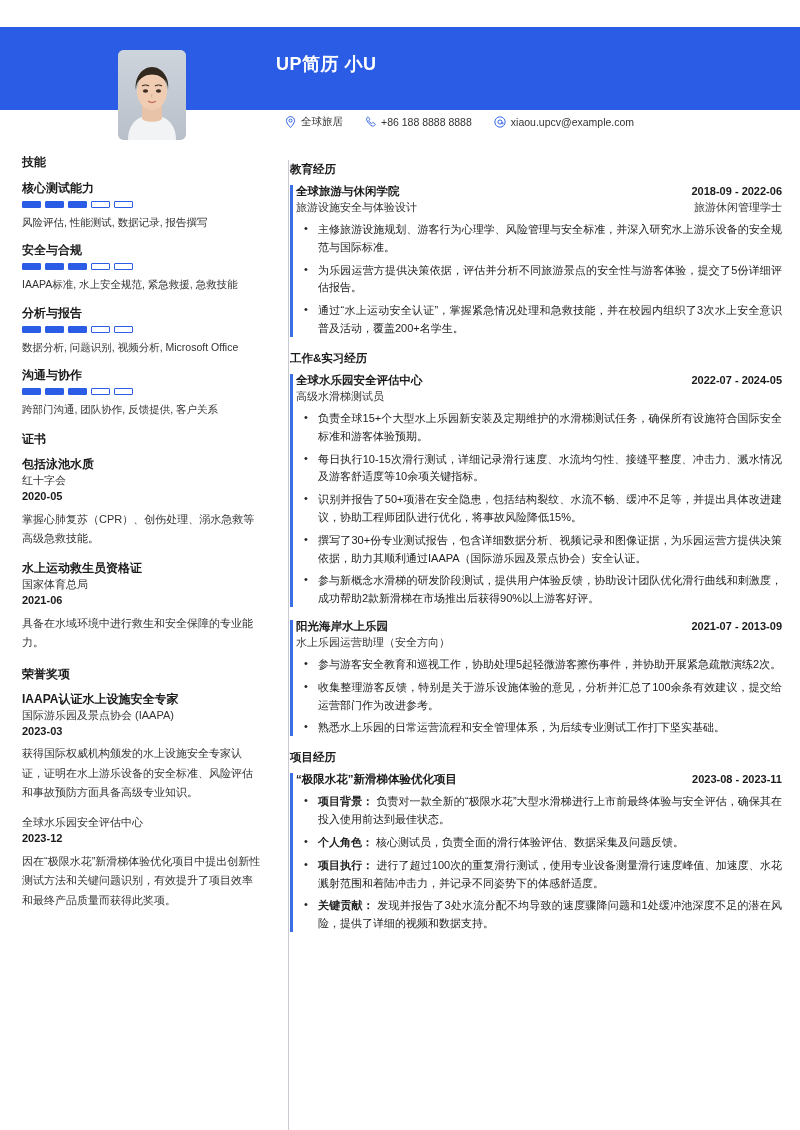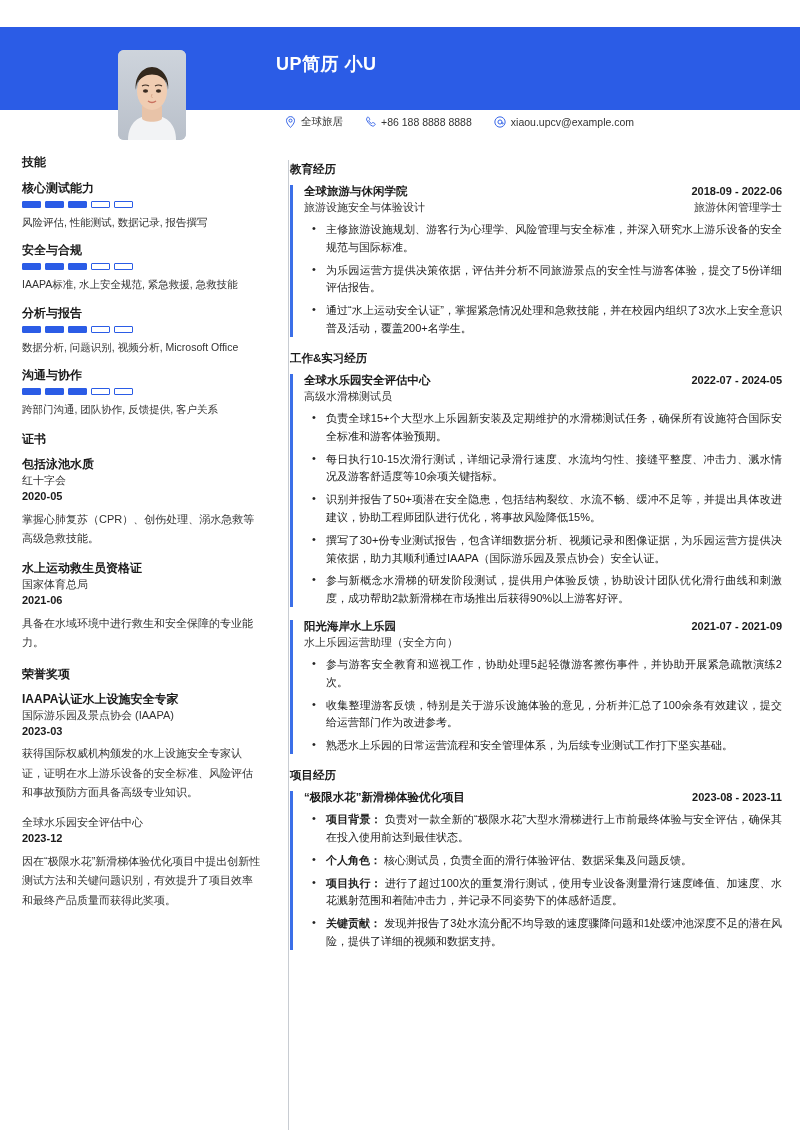--- a/index.html
+++ b/index.html
@@ -101,21 +101,21 @@
   .cert-desc { font-size: 11px; color: #333333; line-height: 1.75; }
 
   
   .main-section { margin-bottom: 13px; }
   .main-section-title {
     font-size: 11.5px; font-weight: bold; color: #1a1a1a;
     margin-bottom: 7px;
   }
   .entry {
     position: relative;
-    padding-left: 14px;
+    padding-left: 6px;
     margin-bottom: 11px;
   }
   .entry::before {
     content:"";
     position:absolute;
     left: 0; top: 1px; bottom: 1px;
     width: 3px;
     background: #3b6fe8;
   }
   .entry-head {
@@ -342,21 +342,21 @@
           <li>每日执行10-15次滑行测试，详细记录滑行速度、水流均匀性、接缝平整度、冲击力、溅水情况及游客舒适度等10余项关键指标。</li>
           <li>识别并报告了50+项潜在安全隐患，包括结构裂纹、水流不畅、缓冲不足等，并提出具体改进建议，协助工程师团队进行优化，将事故风险降低15%。</li>
           <li>撰写了30+份专业测试报告，包含详细数据分析、视频记录和图像证据，为乐园运营方提供决策依据，助力其顺利通过IAAPA（国际游乐园及景点协会）安全认证。</li>
           <li>参与新概念水滑梯的研发阶段测试，提供用户体验反馈，协助设计团队优化滑行曲线和刺激度，成功帮助2款新滑梯在市场推出后获得90%以上游客好评。</li>
         </ul>
     </div>
 
     <div class="entry">
       <div class="entry-head">
         <span class="entry-org">阳光海岸水上乐园</span>
-        <span class="entry-date">2021-07 - 2021-09</span>
+        <span class="entry-date">2021-07 - 2013-09</span>
       </div>
       <div class="entry-subrow">
         <span class="entry-sub">水上乐园运营助理（安全方向）</span>
       </div>
       <ul class="bullets">
           <li>参与游客安全教育和巡视工作，协助处理5起轻微游客擦伤事件，并协助开展紧急疏散演练2次。</li>
           <li>收集整理游客反馈，特别是关于游乐设施体验的意见，分析并汇总了100余条有效建议，提交给运营部门作为改进参考。</li>
           <li>熟悉水上乐园的日常运营流程和安全管理体系，为后续专业测试工作打下坚实基础。</li>
         </ul>
     </div>

